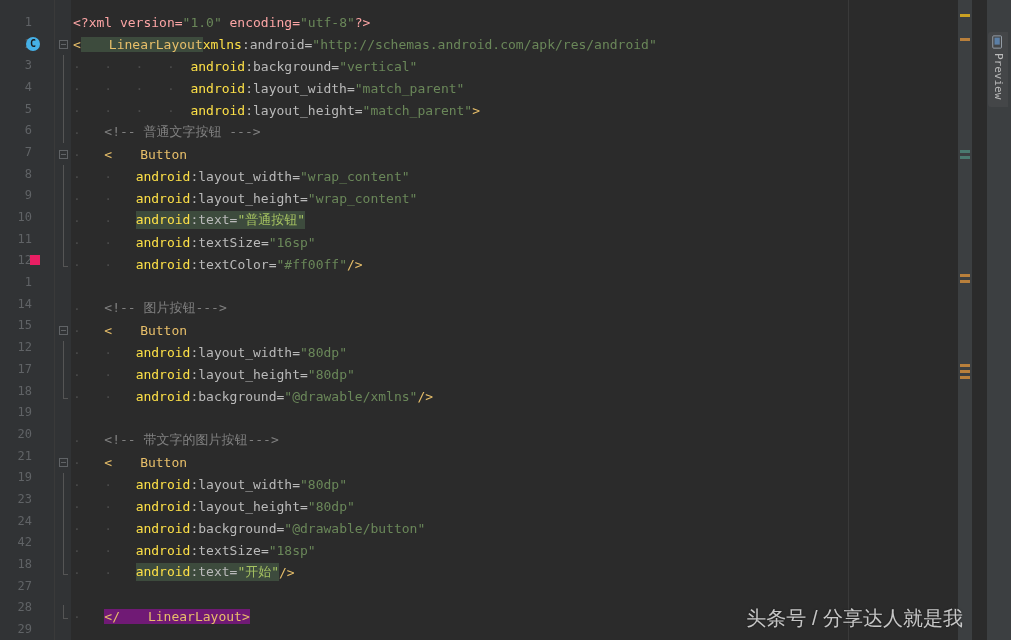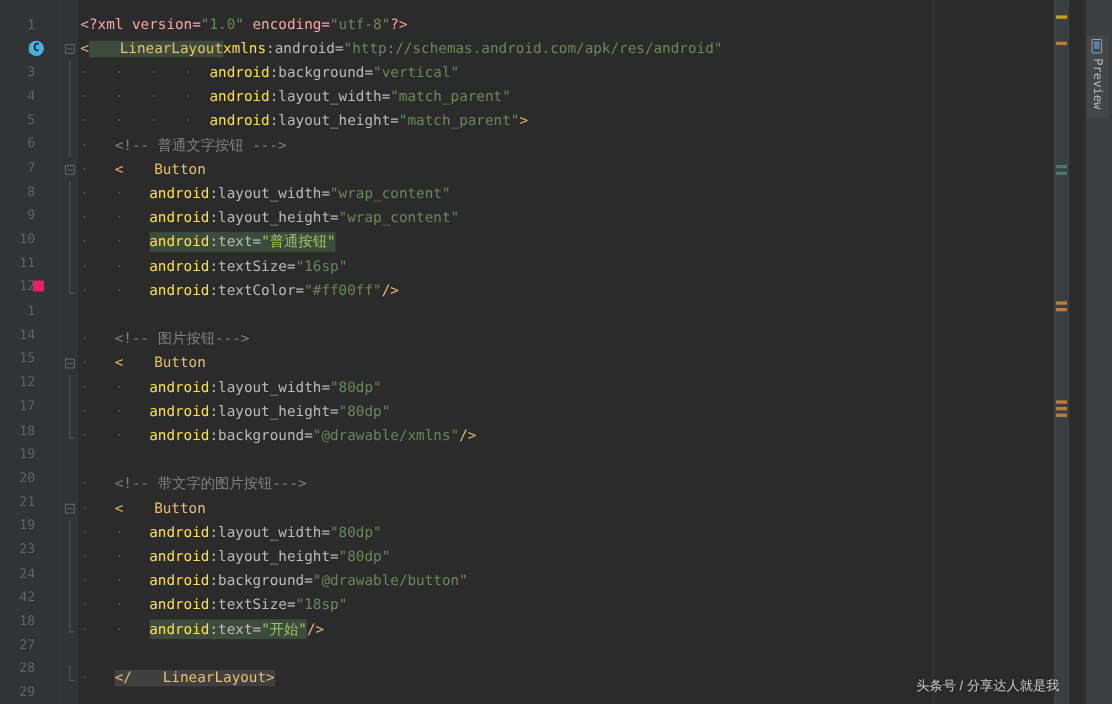--- a/index.html
+++ b/index.html
@@ -124,21 +124,21 @@
 }
 .pi { color: #fca5a5; }
 .tag { color: #e8bf6a; padding-left: 28px; }
 .tag-bracket { color: #e8bf6a; }
 .ns { color: #fde047; }
 .attr { color: #bababa; }
 .val { color: #6a8759; }
 .val-hl { color: #a5c261; }
 .comment { color: #808080; }
 .hl-bg { background: #3d4b3d; }
-.hl-bg2 { background: #404040; }
+.hl-bg2 { background: #701a75; }
 .indent-guide { color: #4b4b4b; }
 .scrollbar {
   width: 14px;
   background: #3c3f41;
   position: relative;
 }
 .marker {
   position: absolute;
   left: 2px;
   width: 10px;
@@ -176,21 +176,21 @@
 .preview-text {
   writing-mode: vertical-rl;
   font-size: 11px;
   color: #bbbbbb;
 }
 .watermark {
   position: absolute;
   right: 48px;
   bottom: 8px;
   color: rgba(255,255,255,0.75);
-  font-size: 12px;
+  font-size: 20px;
   font-family: 'Microsoft YaHei', sans-serif;
   text-shadow: 0 0 2px rgba(0,0,0,0.5);
 }
 .border-line {
   position: absolute;
   top: 0;
   left: 777px;
   width: 1px;
   height: 640px;
   background: #3a3a3a;

